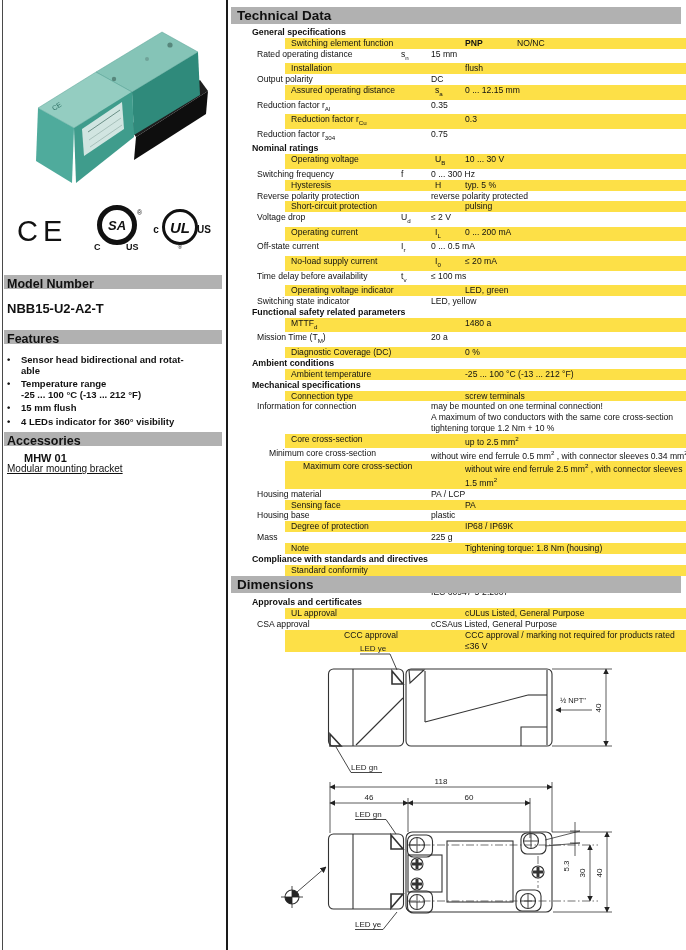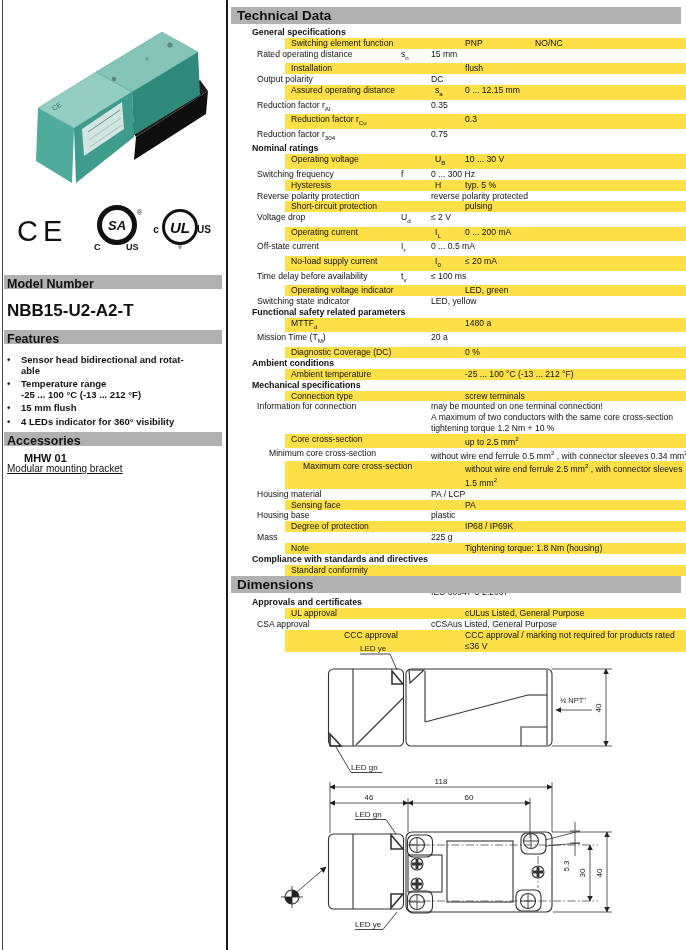--- a/index.html
+++ b/index.html
@@ -10,40 +10,40 @@
 
   
   .photo{position:absolute;left:10px;top:8px;width:205px;height:188px;}
   .certs{position:absolute;left:0;top:200px;width:226px;height:58px;}
   .ce{position:absolute;left:16px;top:12px;}
   .csa{position:absolute;left:90px;top:0;}
   .ul{position:absolute;left:148px;top:4px;}
 
   .lbar{position:absolute;left:4px;width:218px;height:14px;background:#b1b1b1;
         font-size:12.5px;font-weight:bold;line-height:18px;padding-left:3px;box-sizing:border-box;}
-  .model-value{position:absolute;left:7px;top:301px;font-size:17px;font-weight:bold;}
+  .model-value{position:absolute;left:7px;top:301px;font-size:13px;font-weight:bold;}
   .features{position:absolute;left:7px;top:355px;width:214px;}
   .feat-item{display:flex;margin-bottom:3px;font-size:9.5px;font-weight:bold;line-height:10.5px;}
   .feat-item .bullet{width:14px;flex:none;}
   .acc-name{position:absolute;left:24px;top:452px;font-size:11px;font-weight:bold;}
   .acc-desc{position:absolute;left:7px;top:463px;font-size:10px;text-decoration:underline;}
 
   
   .rbar{position:absolute;left:231px;width:450px;height:17px;background:#b1b1b1;
         font-size:13.5px;font-weight:bold;line-height:17px;padding-left:6px;box-sizing:border-box;}
   .tech-table{position:absolute;left:246px;top:27px;width:450px;padding-left:5px;padding-right:6px;box-sizing:border-box;}
   .t-sec{font-size:8.8px;font-weight:bold;line-height:11px;padding-left:1px;}
   .t-row{display:grid;grid-template-columns:150px 30px 1fr;font-size:8.6px;line-height:10.85px;}
   .t-row.alt{background:#fde047;margin-left:34px;}
   .t-label{padding-left:6px;}
   .t-sym{}
   .t-val div{line-height:10.85px;}
   .t-row sub{font-size:0.72em;}
   .t-row sup{font-size:0.72em;}
-  .v2{display:inline-block;width:70px;}
+  .v2{display:inline-block;width:52px;font-weight:bold;}
 
   .dim-svg{position:absolute;left:236px;top:598px;}
   svg text{font-family:"Liberation Sans",sans-serif;}
 </style>
 </head>
 <body>
 
 <div class="page">
   <div class="page-border-left"></div>
   <div class="col-divider"></div>

